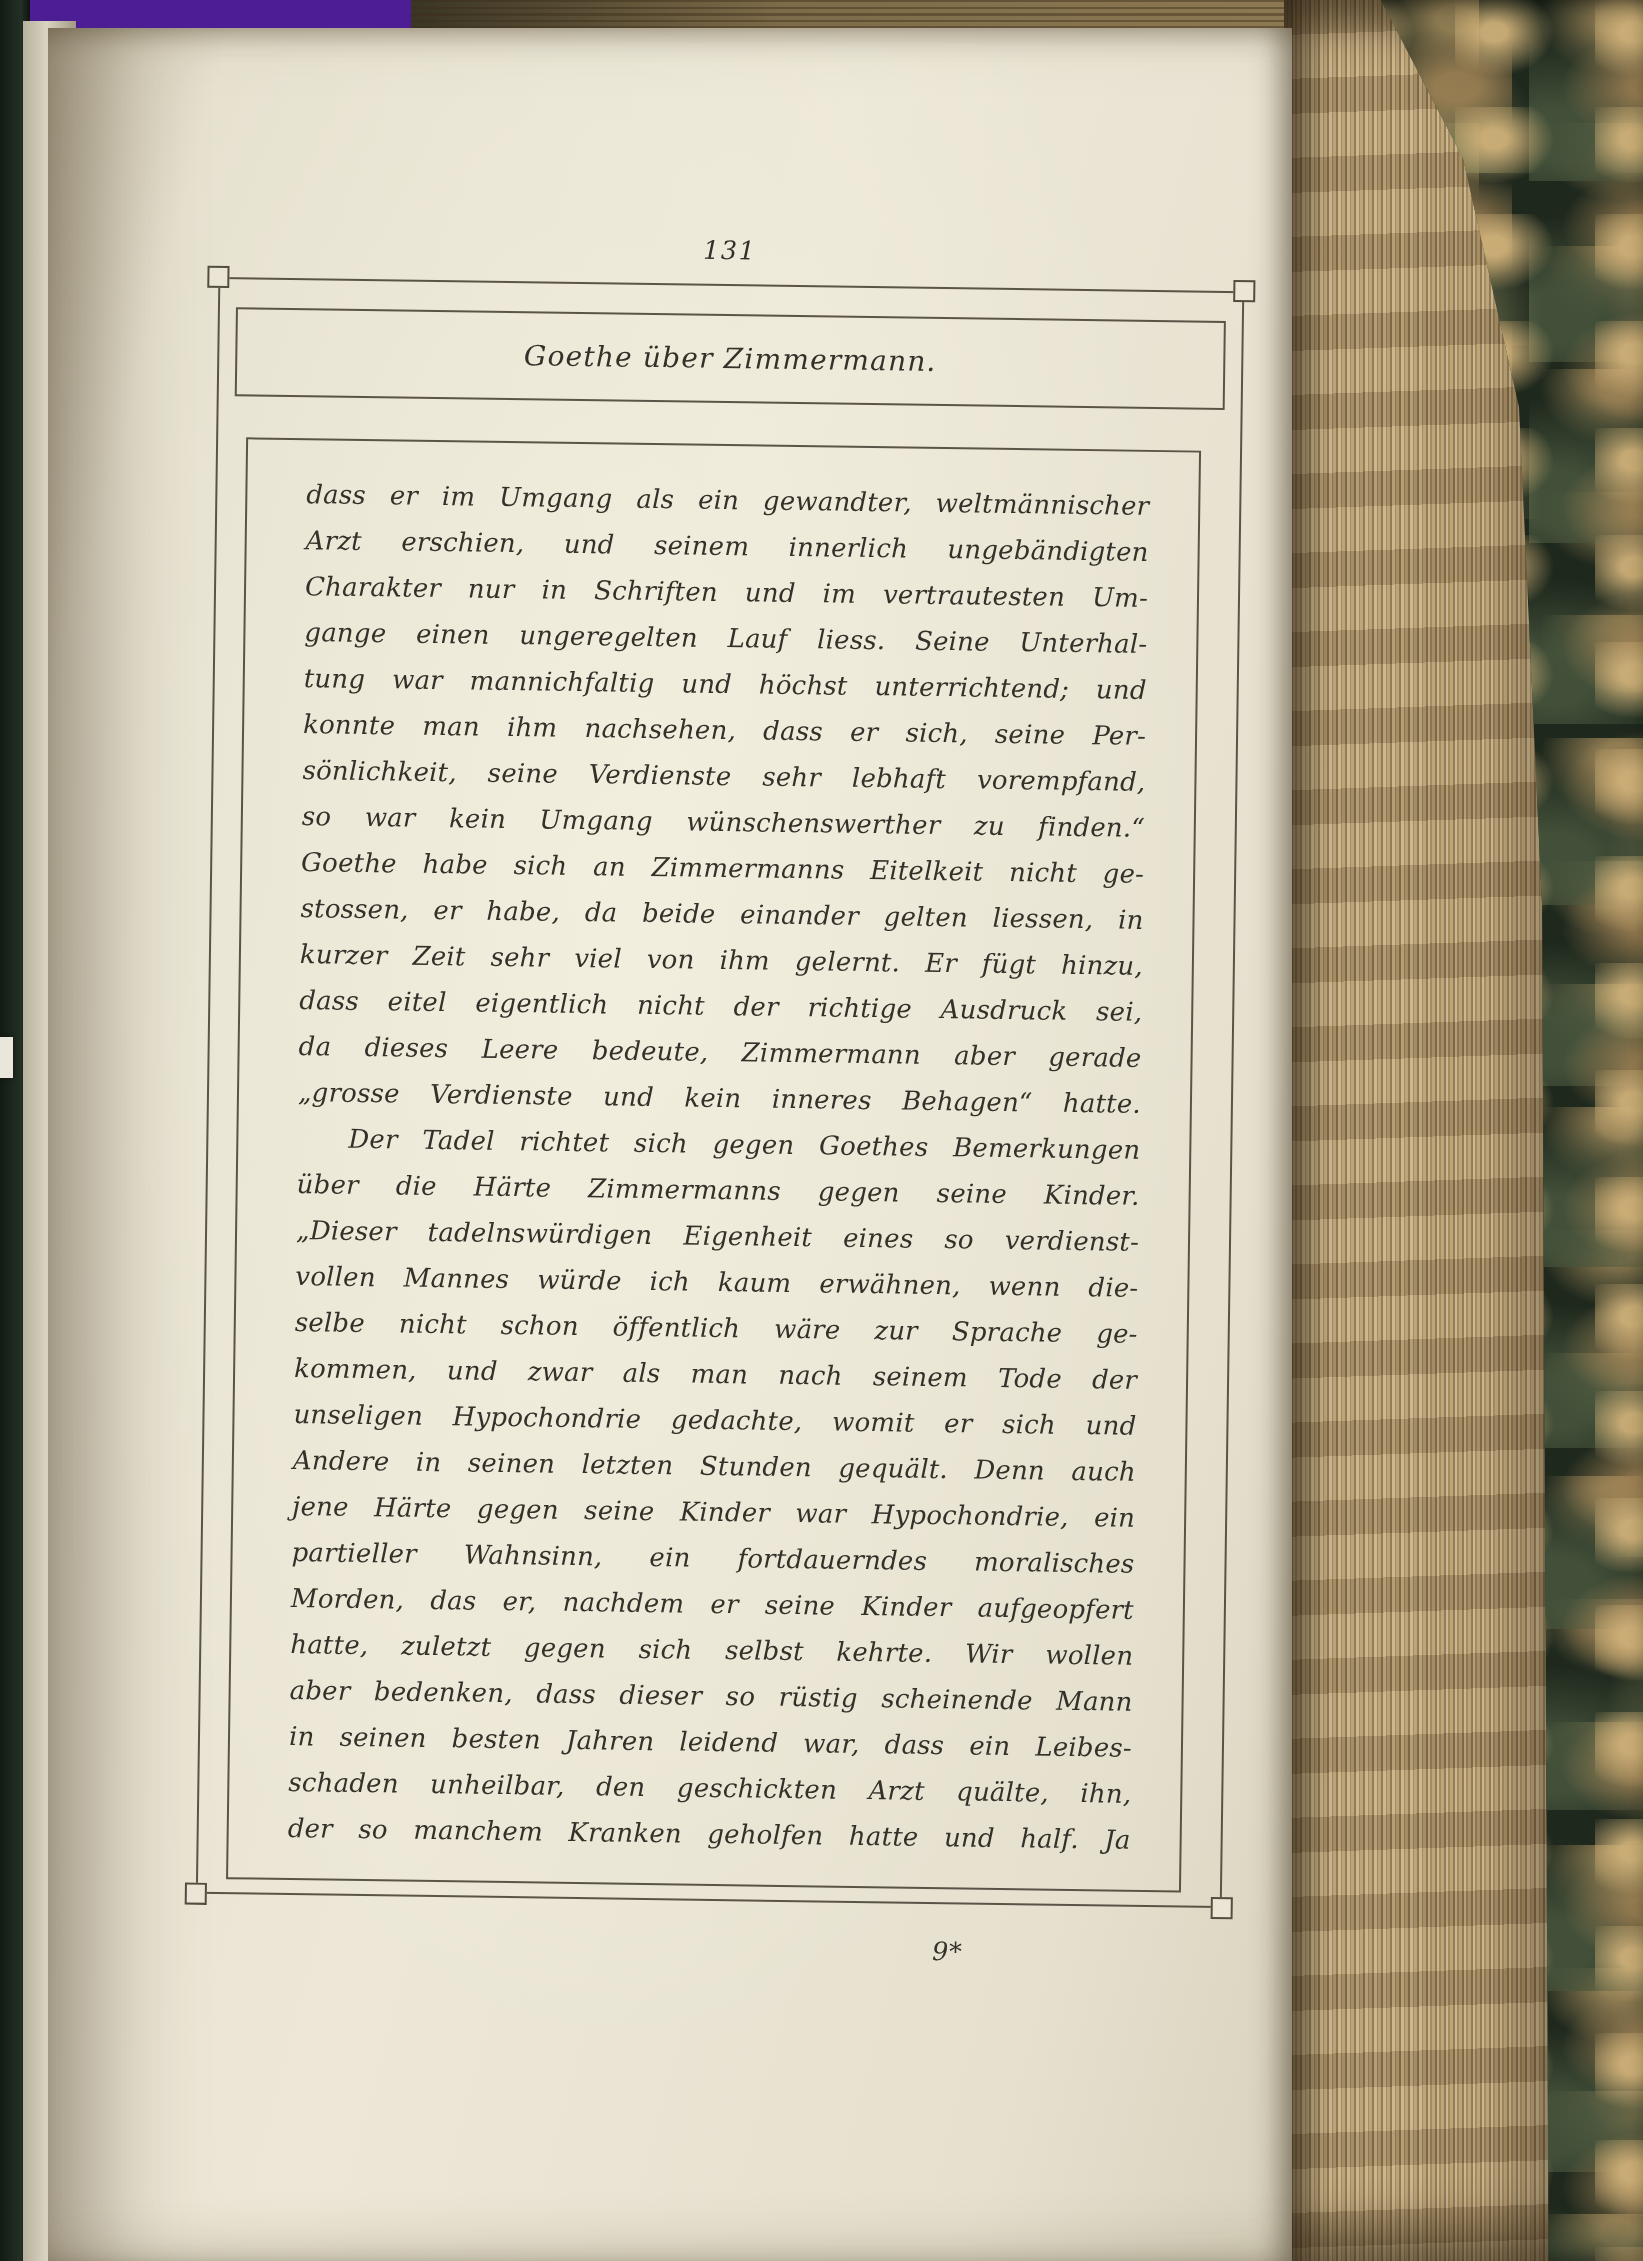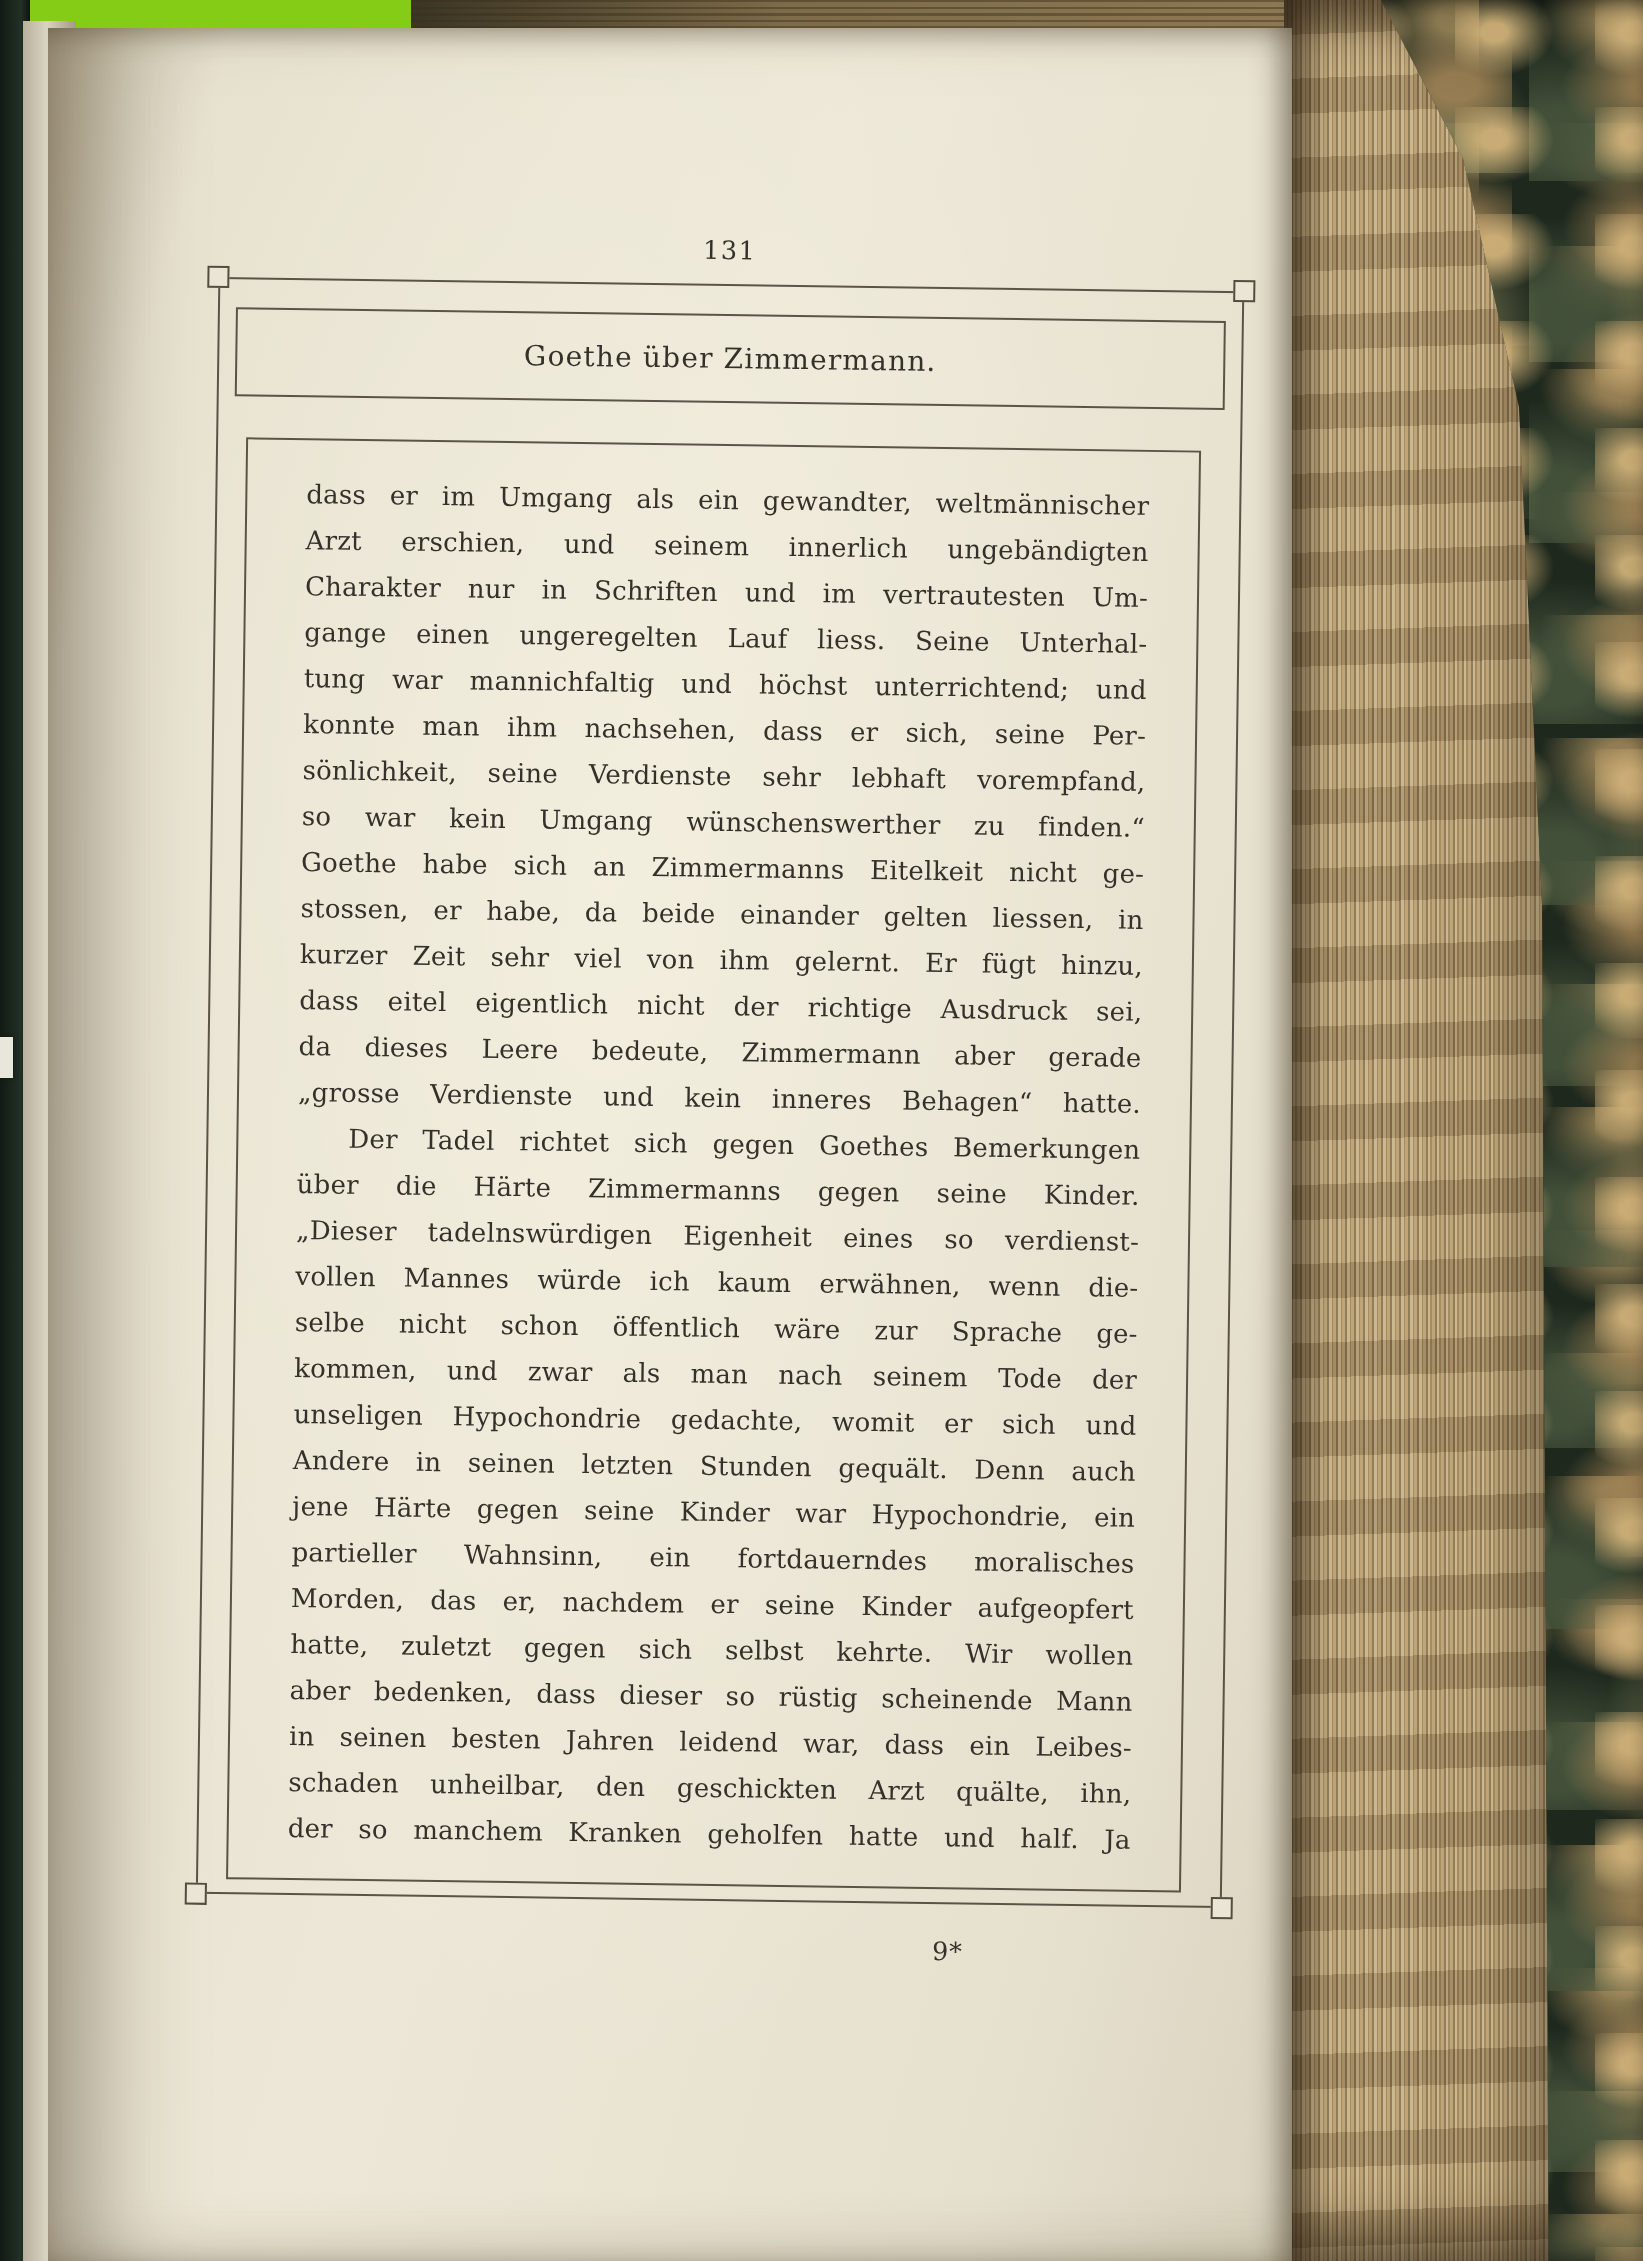--- a/index.html
+++ b/index.html
@@ -1,21 +1,21 @@
 <!DOCTYPE html>
 <html style="font-size:13px"><head>
 <meta charset="utf-8">
 <title>Scanned book page</title>
 <style>
   html, body { margin:0; padding:0; }
   body { background:#0e140e; font-family:"DejaVu Serif","Liberation Serif",serif; }
 
   .stage {
     position:relative; width:1644px; height:2261px;
-    overflow:hidden; background:#84cc16;
+    overflow:hidden; background:#4c1d95;font-style:italic;
   }
 
   
 
   .marble {
     background-color:#1e281d;
     background-image:
       radial-gradient(ellipse at 28% 30%, rgba(206,176,120,.95) 0 9%, rgba(206,176,120,0) 42%),
       radial-gradient(ellipse at 72% 62%, rgba(163,132,86,.85) 0 11%, rgba(163,132,86,0) 46%),
       radial-gradient(ellipse at 55% 88%, rgba(120,122,84,.8) 0 10%, rgba(120,122,84,0) 48%),

